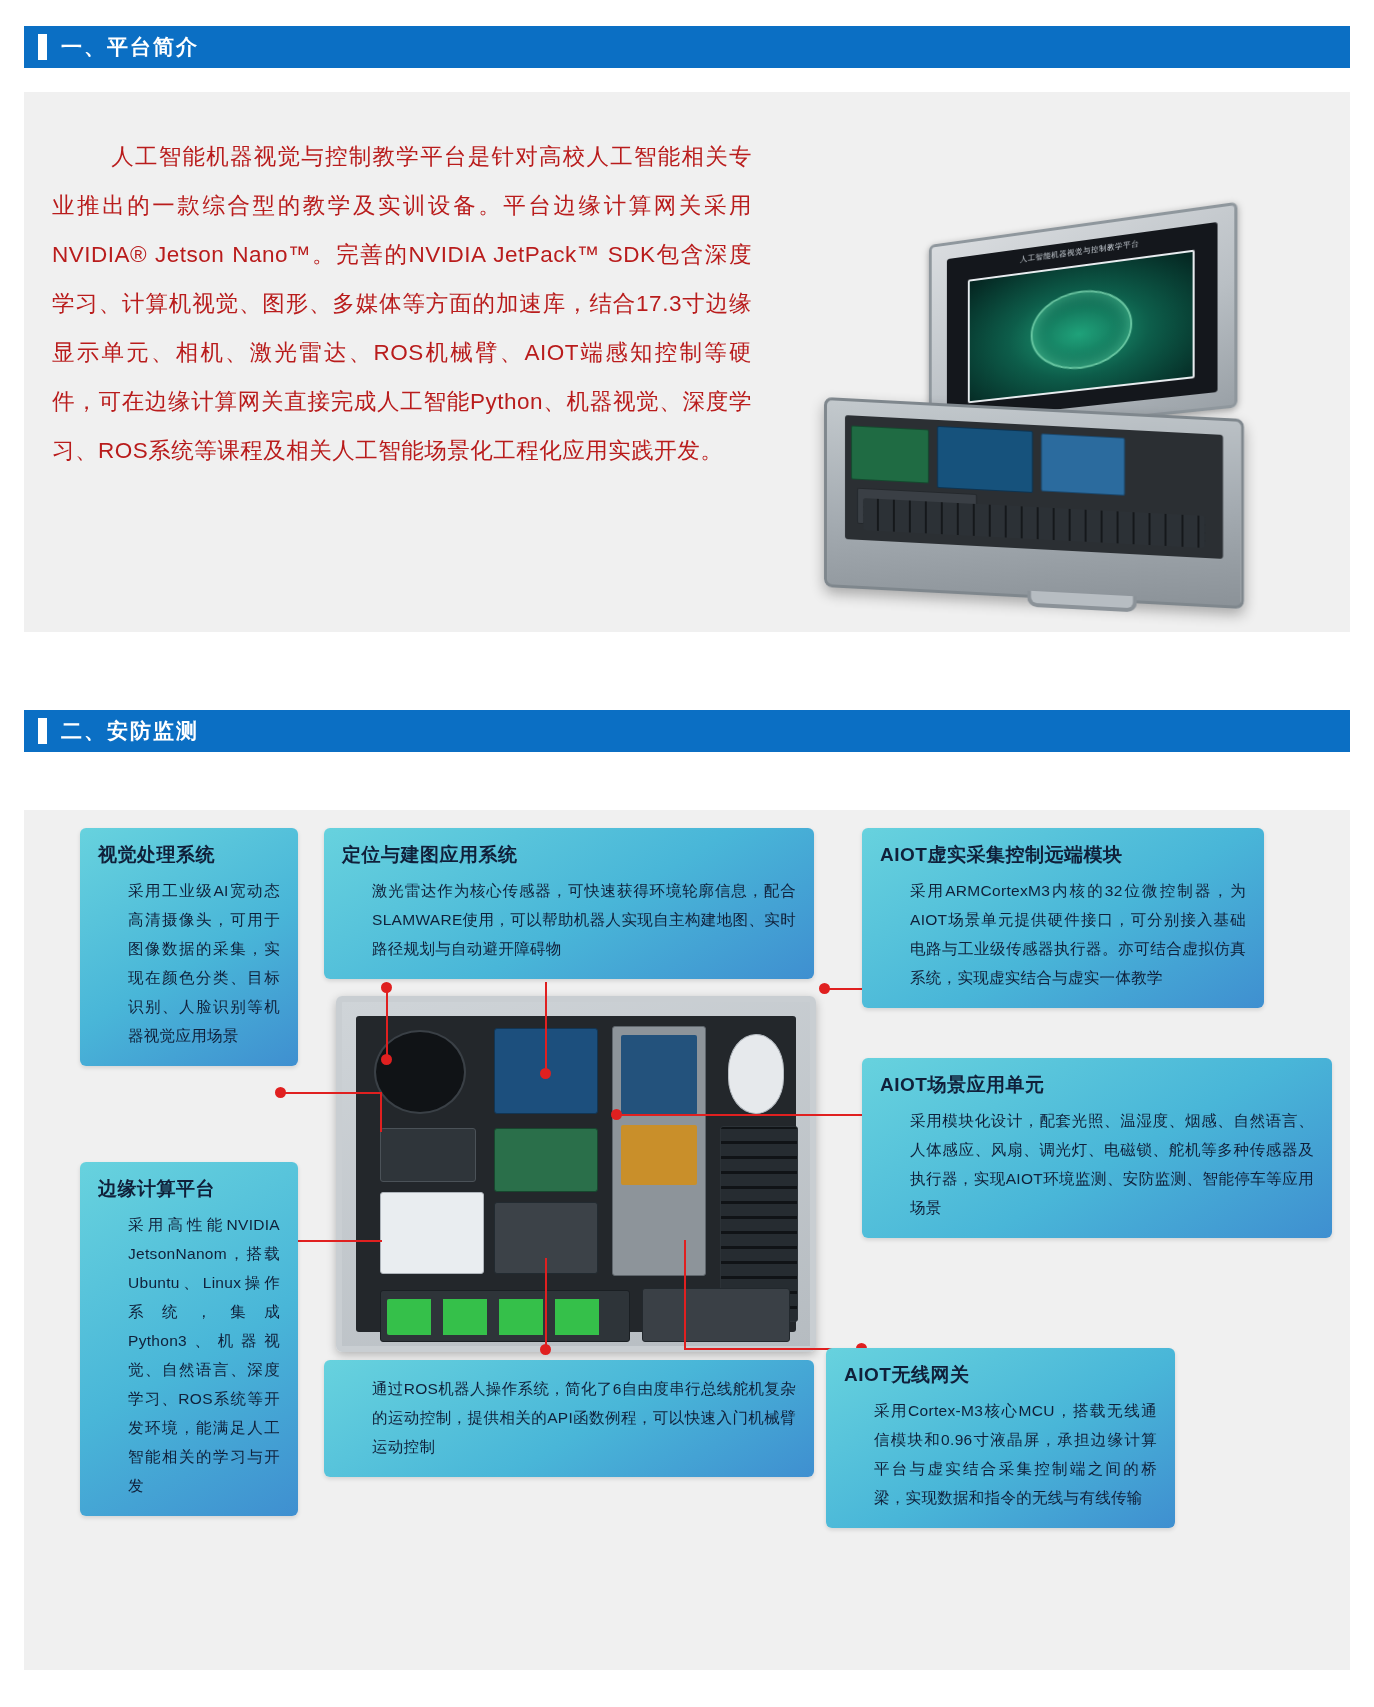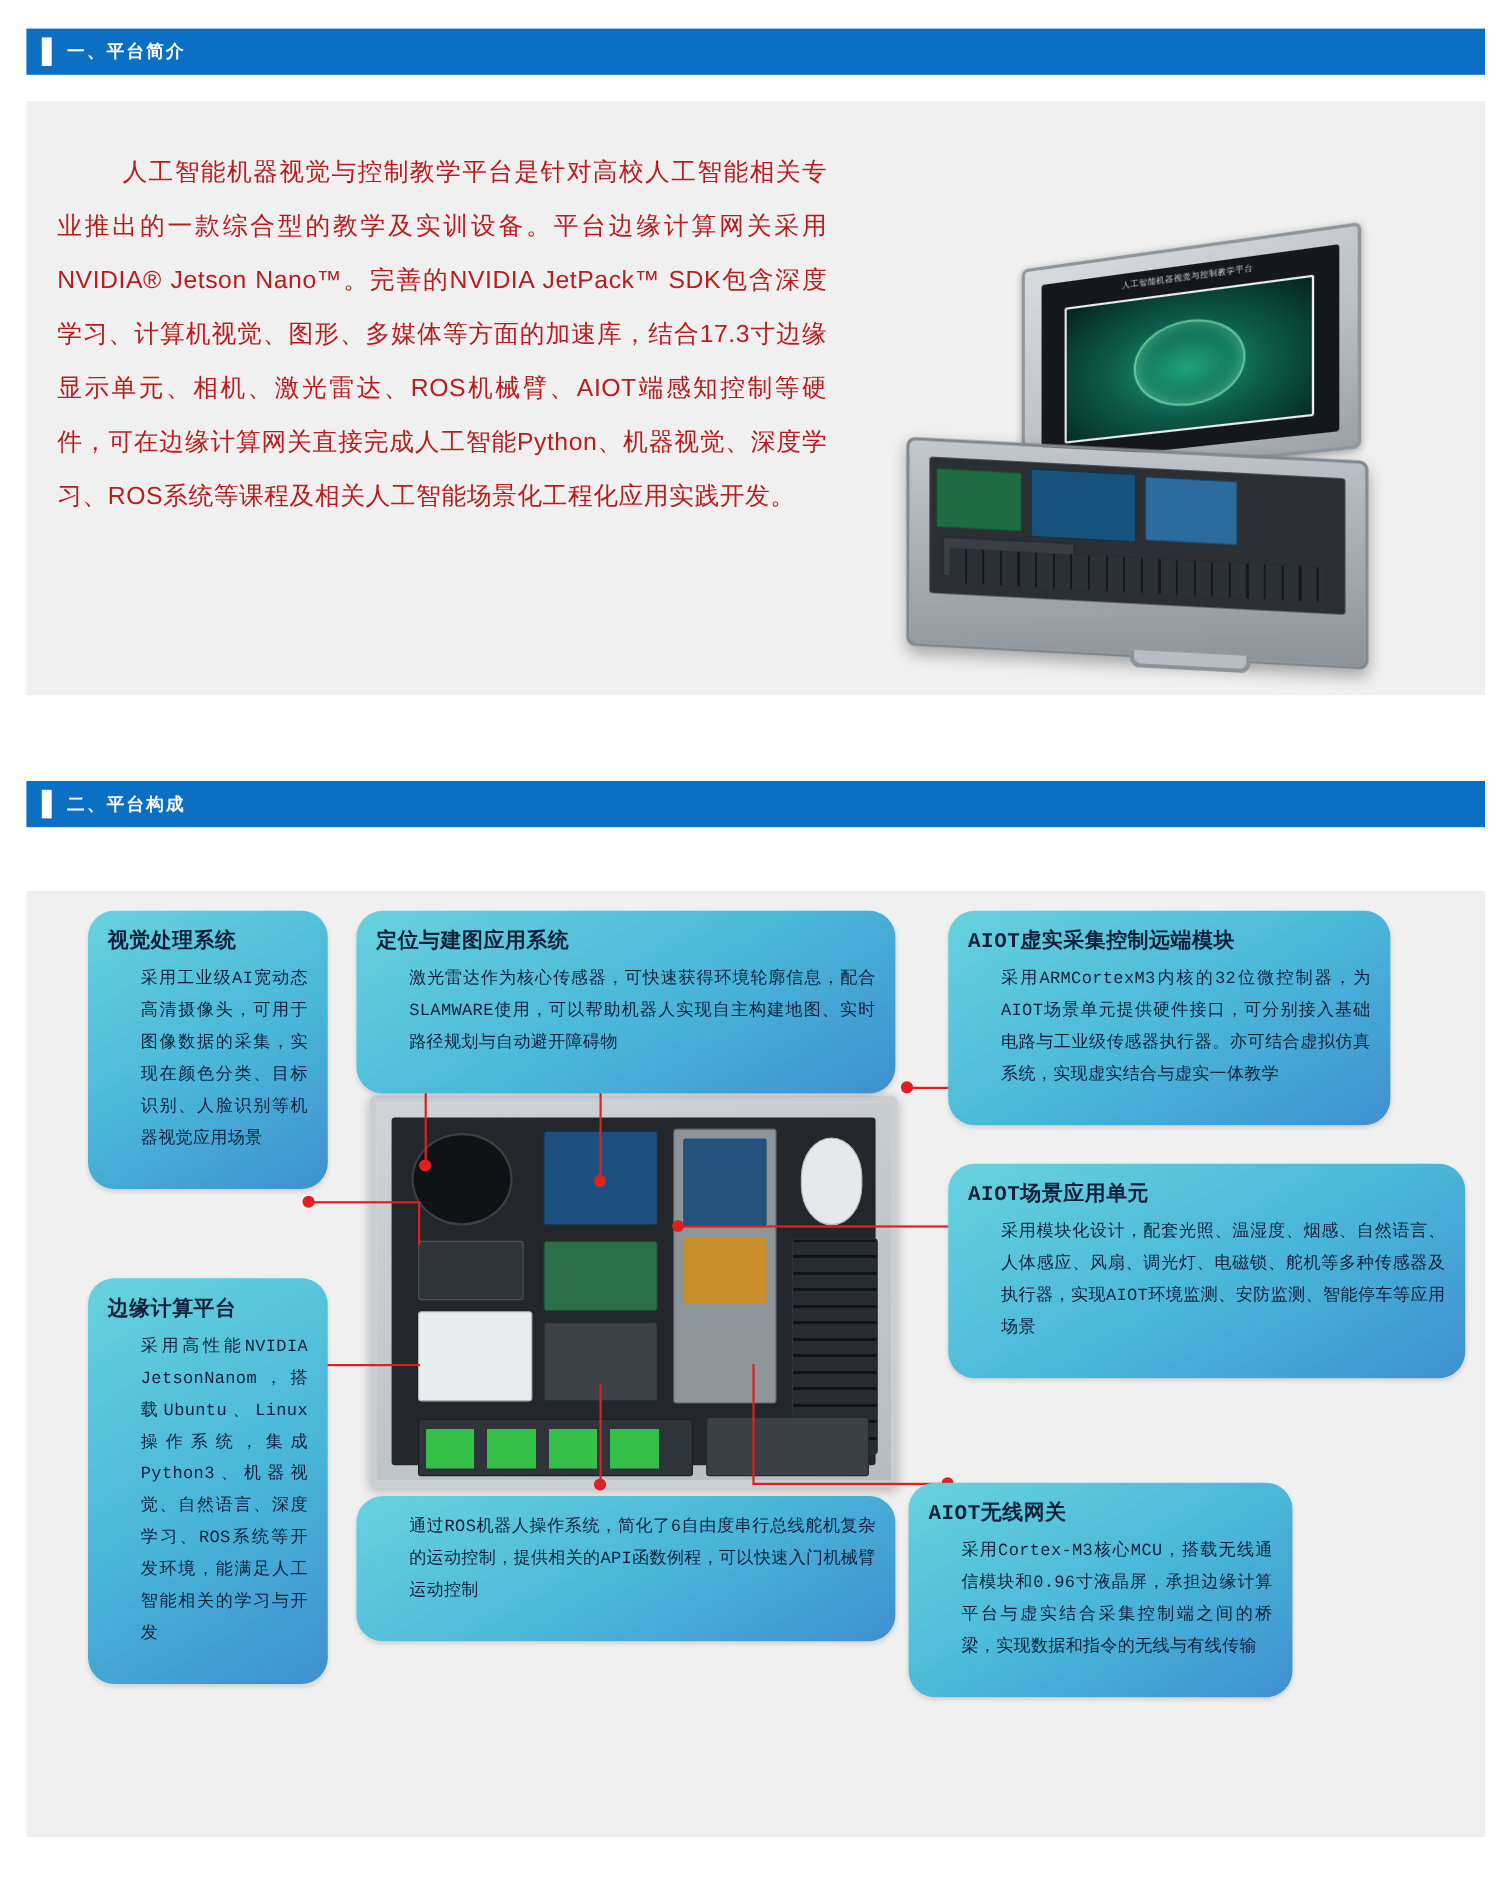--- a/index.html
+++ b/index.html
@@ -30,21 +30,21 @@
   .section-bar .accent {
     width: 9px;
     height: 26px;
     background: #ffffff;
     margin-left: 14px;
     margin-right: 14px;
     flex: 0 0 auto;
   }
   .section-bar .title {
     color: #ffffff;
-    font-size: 16px;
+    font-size: 21px;
     font-weight: bold;
     letter-spacing: 2px;
   }
 
   
   .sec1-body {
     position: absolute;
     left: 24px;
     top: 92px;
     width: 1326px;
@@ -160,26 +160,25 @@
     left: 24px;
     top: 810px;
     width: 1326px;
     height: 860px;
     background: #f0f0f0;
   }
 
   
   .card {
     position: absolute;
-    border-radius: 24px;
-    padding: 14px 18px 31px 18px;
+    border-radius: 6px;
+    padding: 14px 18px 16px 18px;
     color: #123;
     background: linear-gradient(150deg,#67d2de 0%,#49b6d8 55%,#3f8fd0 100%);
     box-shadow: 0 2px 4px rgba(0,0,0,.12);
-    font-family: Liberation Mono, monospace;
   }
   .card .card-title {
     font-size: 19px;
     font-weight: bold;
     color: #10203a;
     margin-bottom: 8px;
     letter-spacing: .5px;
   }
   .card .card-text {
     font-size: 15.5px;
@@ -286,21 +285,21 @@
           <div class="pcb p4"></div>
           <div class="keyboard"></div>
         </div>
         <div class="handle"></div>
       </div>
     </div>
   </div>
 
   <div class="section-bar" id="bar-2" style="top:710px;">
     <span class="accent"></span>
-    <span class="title">二、平台构成</span>
+    <span class="title">二、安防监测</span>
   </div>
 
   <div class="sec2-body">
 
     <div class="device">
       <div class="device-inner">
         <div class="d-el d-lidar"></div>
         <div class="d-el d-cam"></div>
         <div class="d-el d-jetson"></div>
         <div class="d-el d-mcu"></div>

